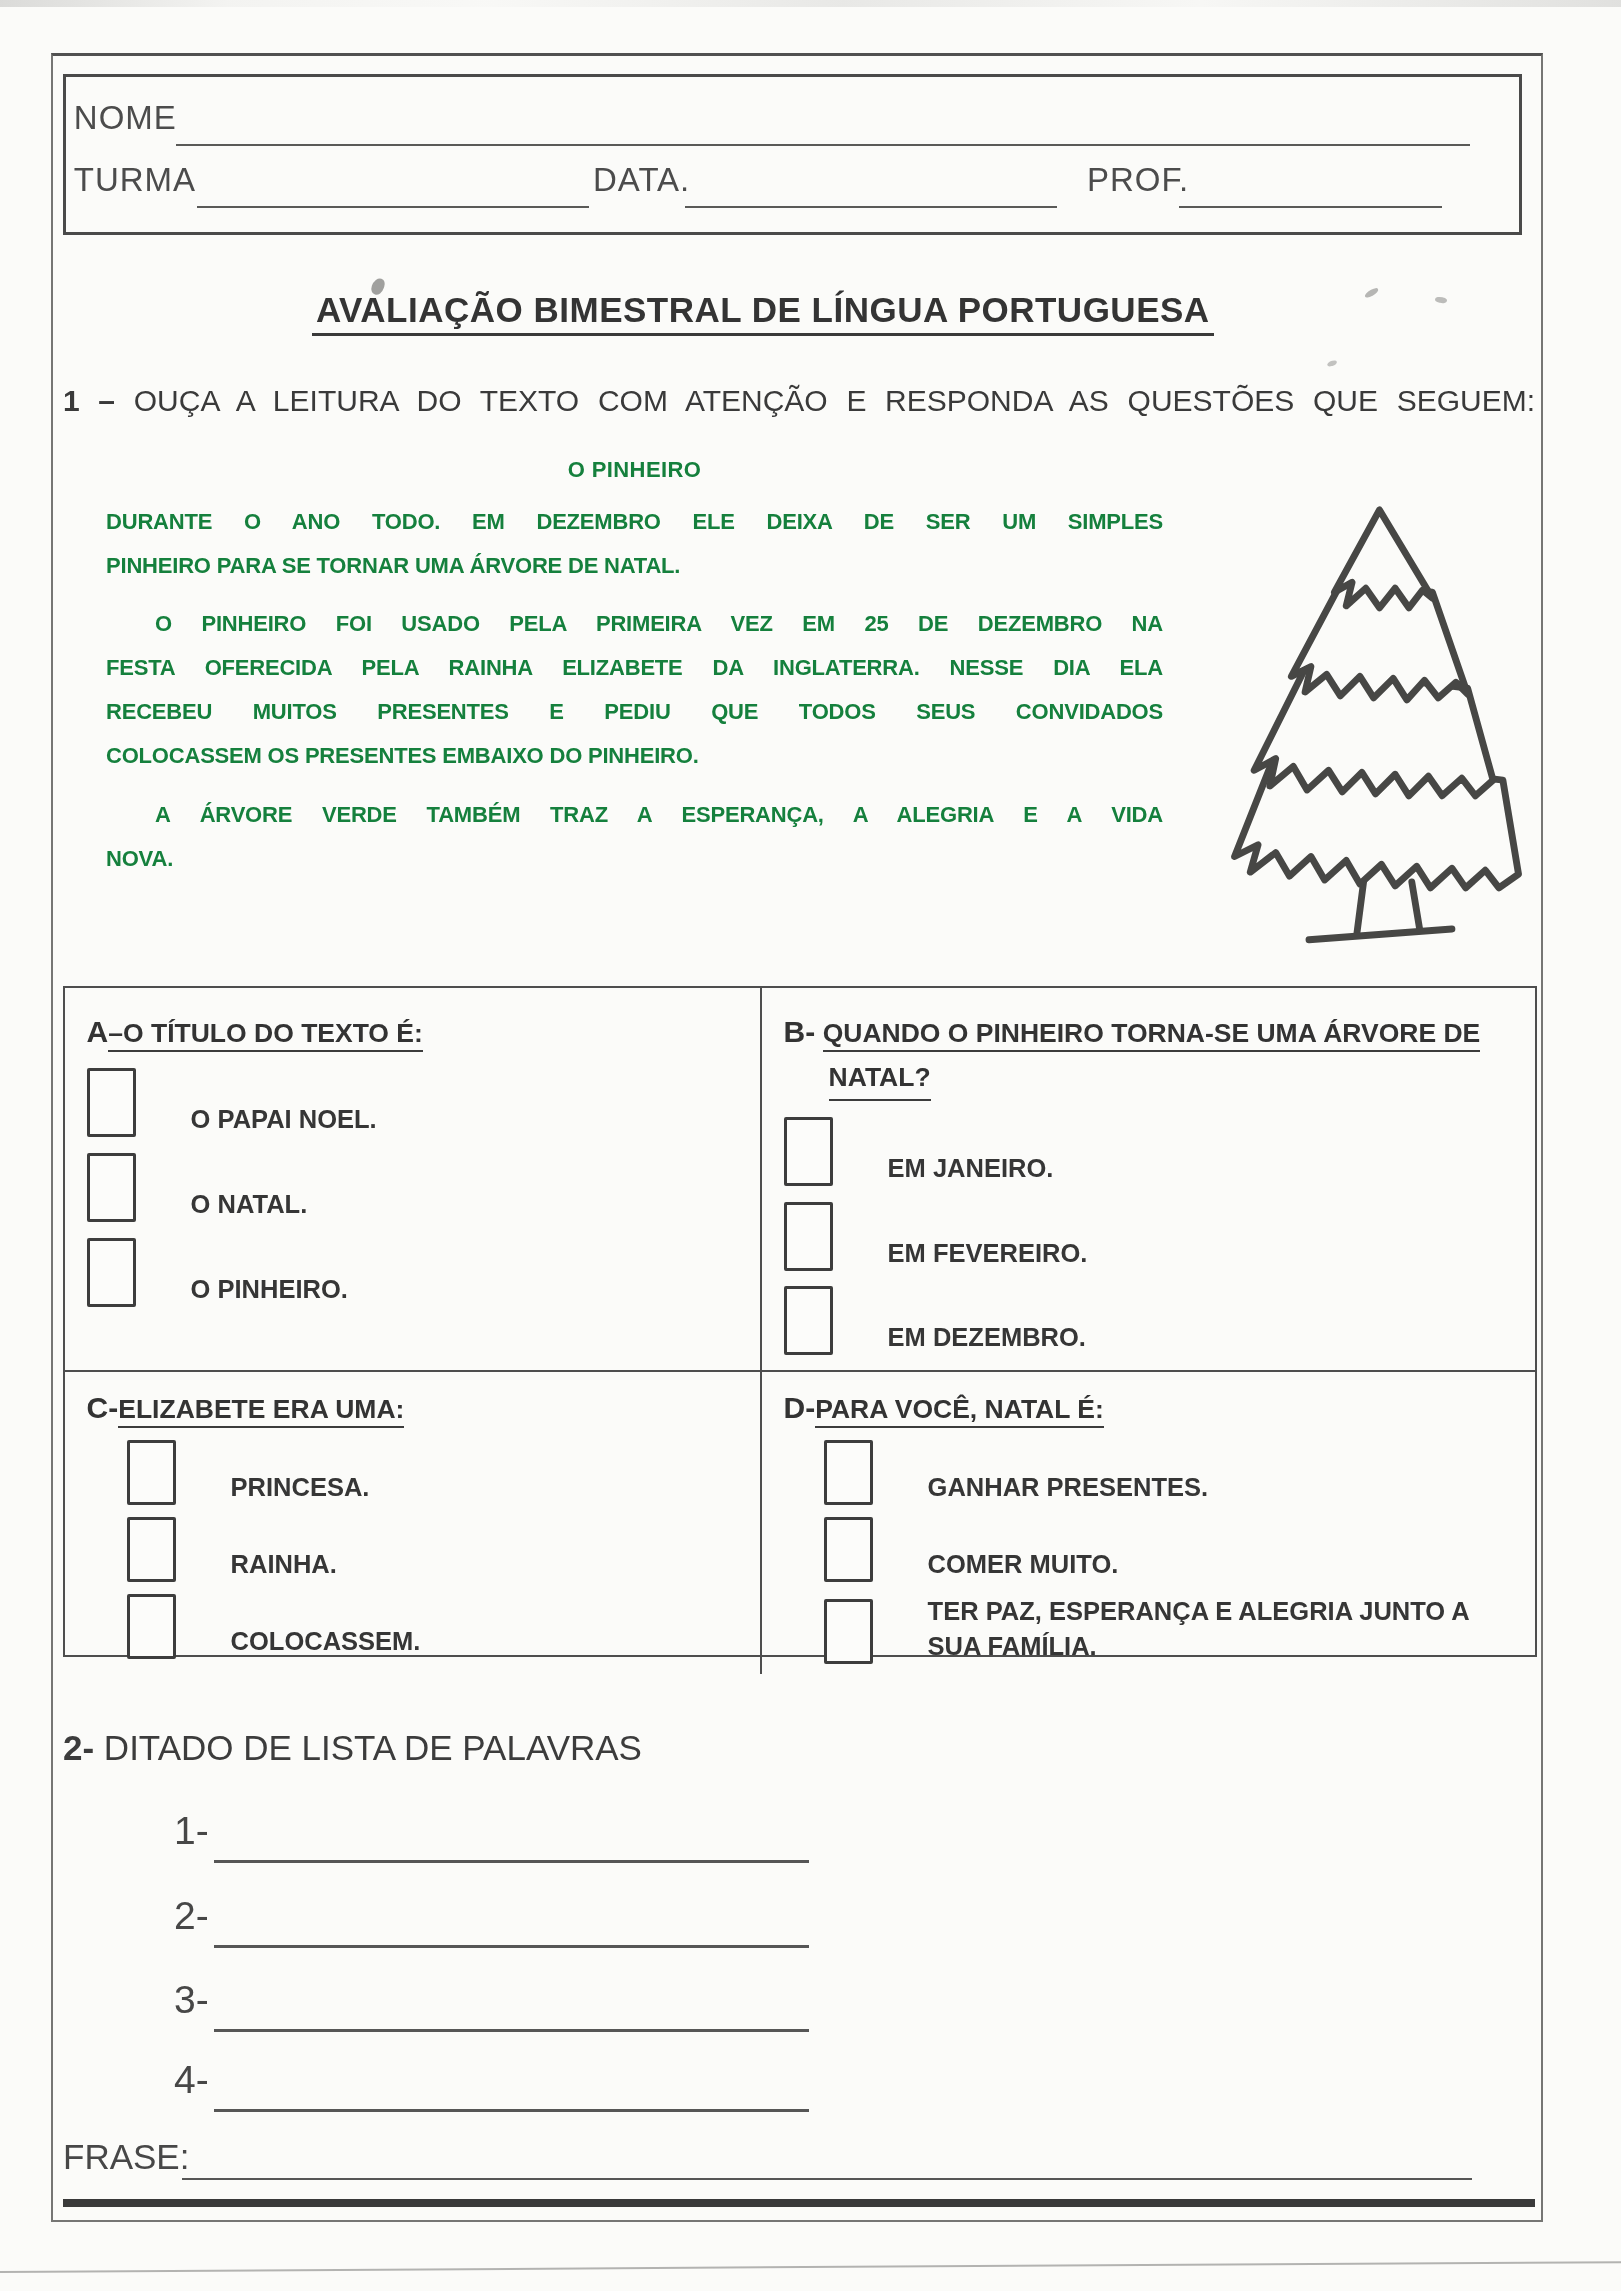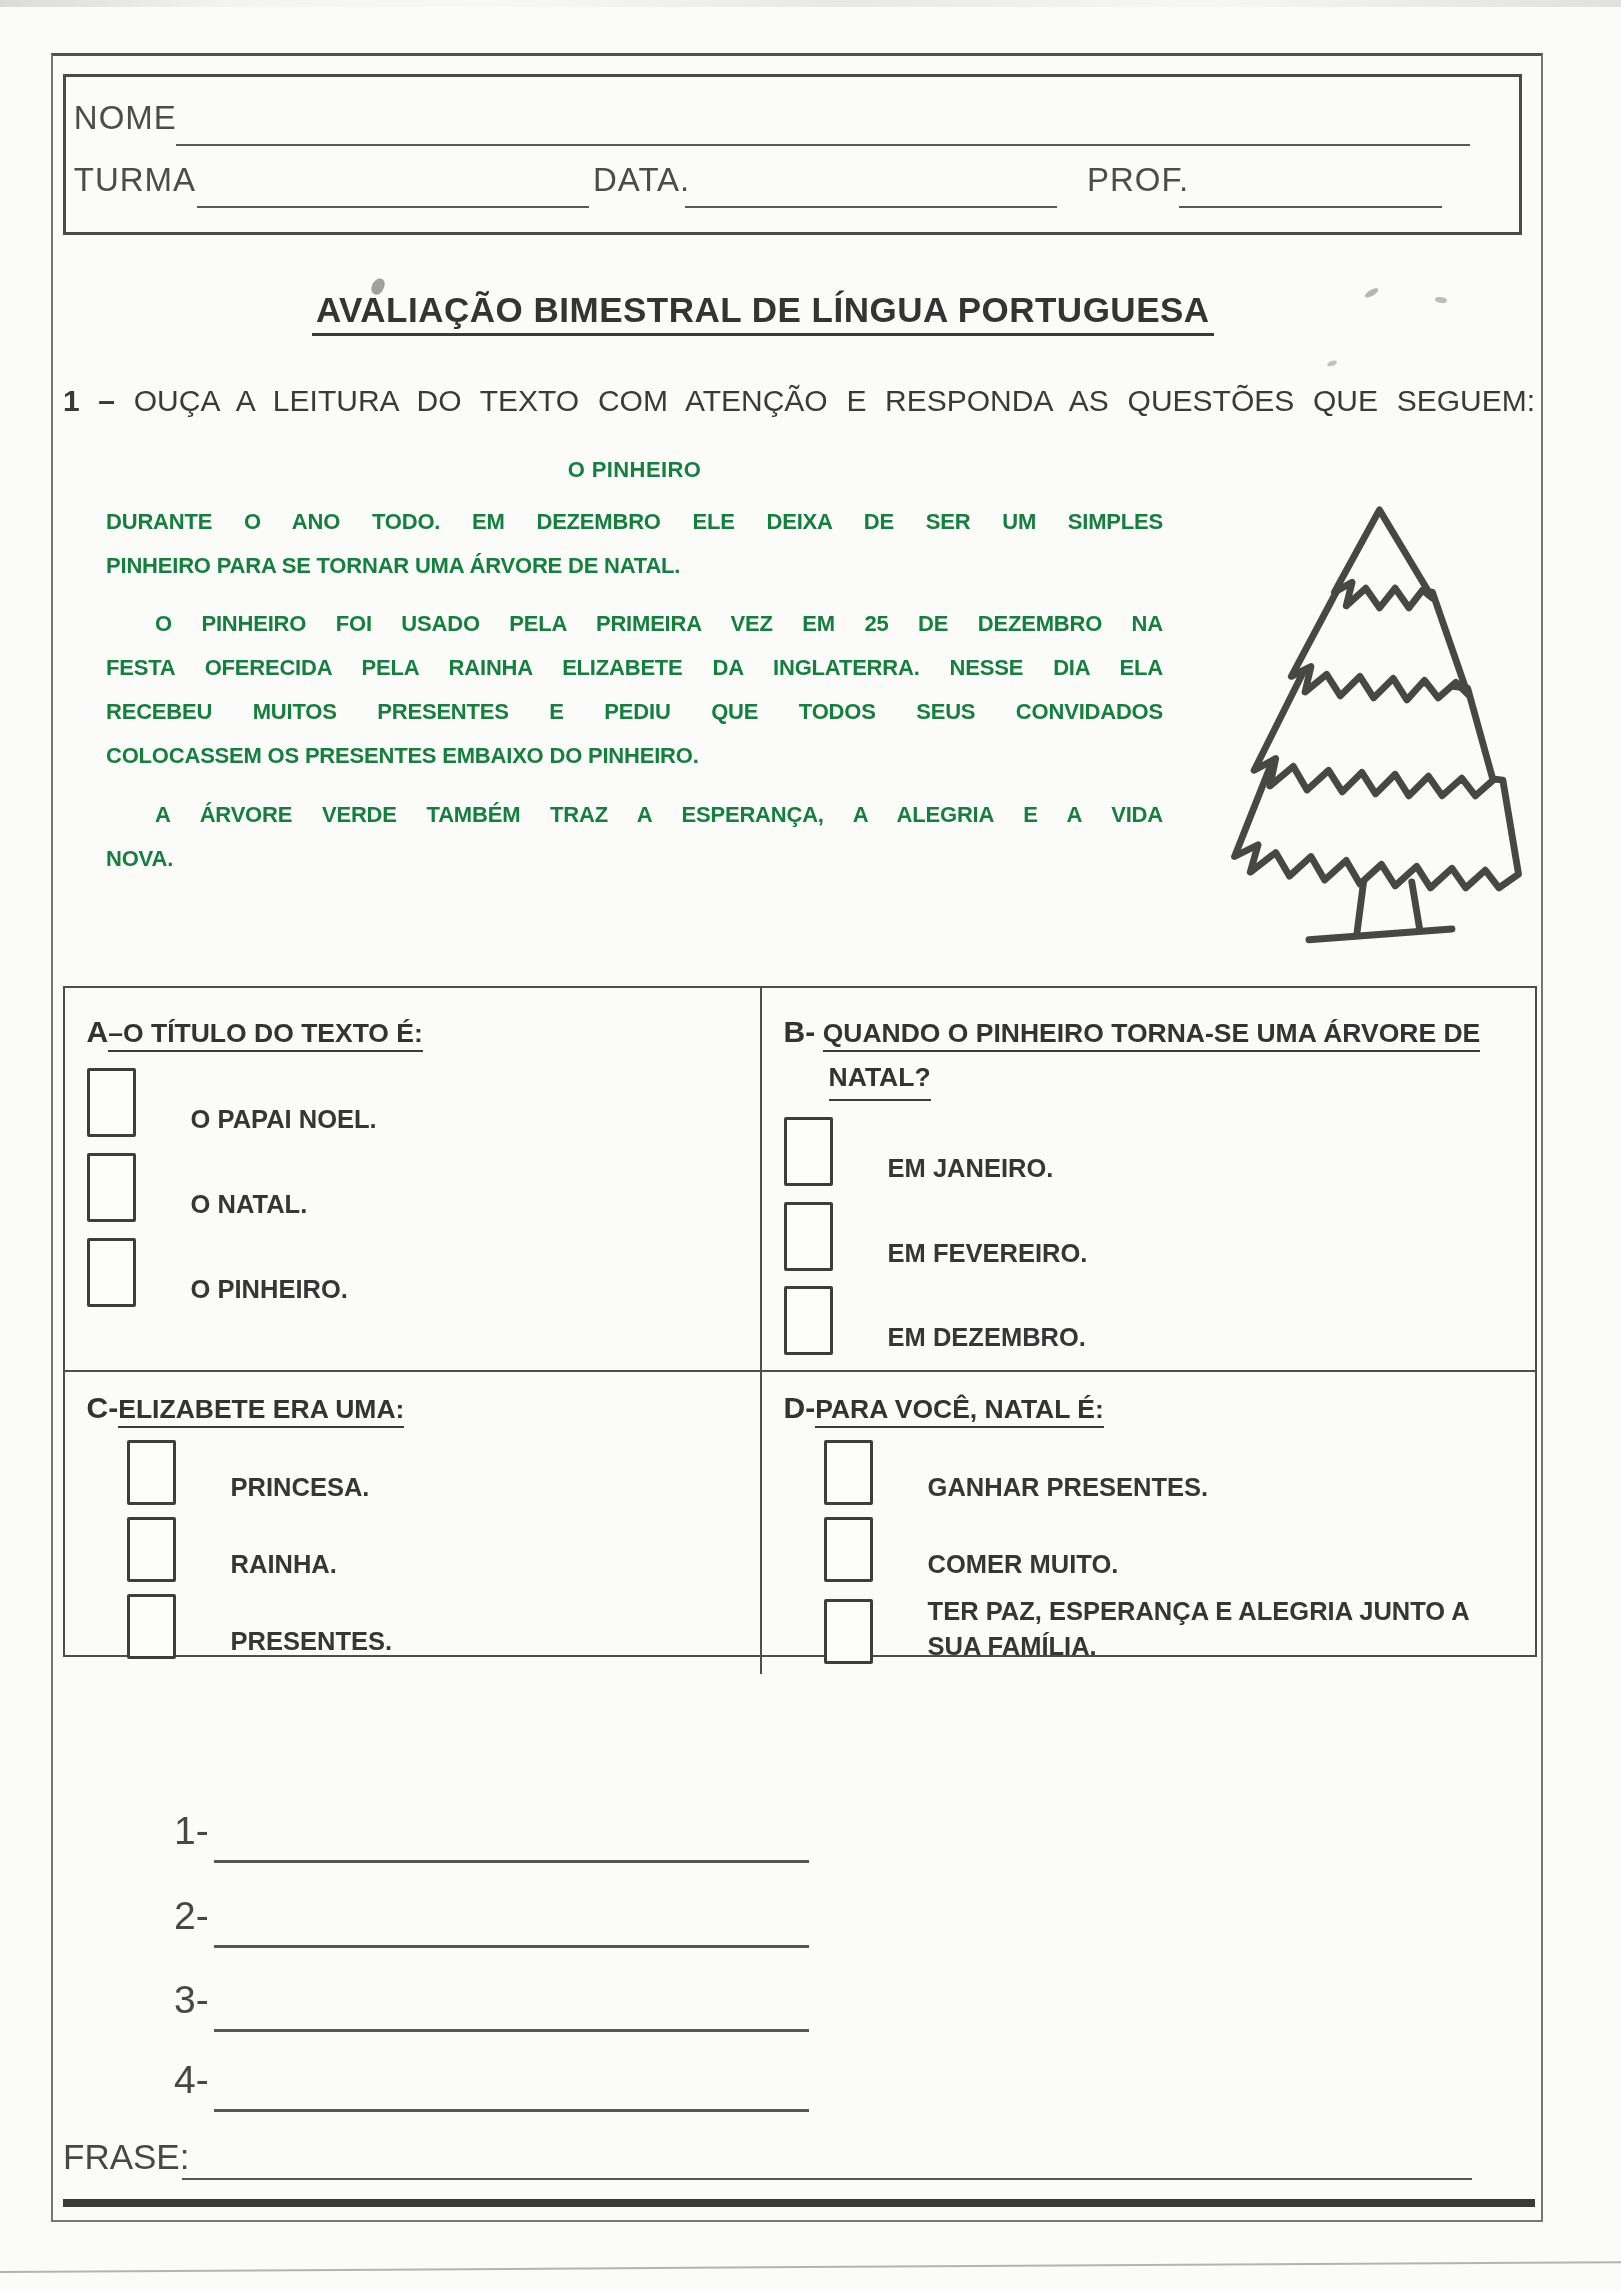--- a/index.html
+++ b/index.html
@@ -195,21 +195,21 @@
       <div class="opt">
         <div class="cb"></div>
         <span class="opt-label">PRINCESA.</span>
       </div>
       <div class="opt">
         <div class="cb"></div>
         <span class="opt-label">RAINHA.</span>
       </div>
       <div class="opt">
         <div class="cb"></div>
-        <span class="opt-label">PRESENTES.</span>
+        <span class="opt-label">COLOCASSEM.</span>
       </div>
     </div>
 
     <div class="cell d">
       <div class="qtitle">
         <span class="qletter">D-</span><span class="u">PARA VOCÊ, NATAL É:</span>
       </div>
       <div class="opt">
         <div class="cb"></div>
         <span class="opt-label">GANHAR PRESENTES.</span>
@@ -218,20 +218,24 @@
         <div class="cb"></div>
         <span class="opt-label">COMER MUITO.</span>
       </div>
       <div class="opt">
         <div class="cb"></div>
         <span class="opt-label">TER PAZ, ESPERANÇA E ALEGRIA JUNTO A SUA FAMÍLIA.</span>
       </div>
     </div>
   </div>
 
+  <div class="sec2">
+    <span class="num">2-</span>
+    <span>DITADO DE LISTA DE PALAVRAS</span>
+  </div>
 
   <span class="dnum d1">1-</span>
   <div class="dline dl1"></div>
   <span class="dnum d2">2-</span>
   <div class="dline dl2"></div>
   <span class="dnum d3">3-</span>
   <div class="dline dl3"></div>
   <span class="dnum d4">4-</span>
   <div class="dline dl4"></div>
 

